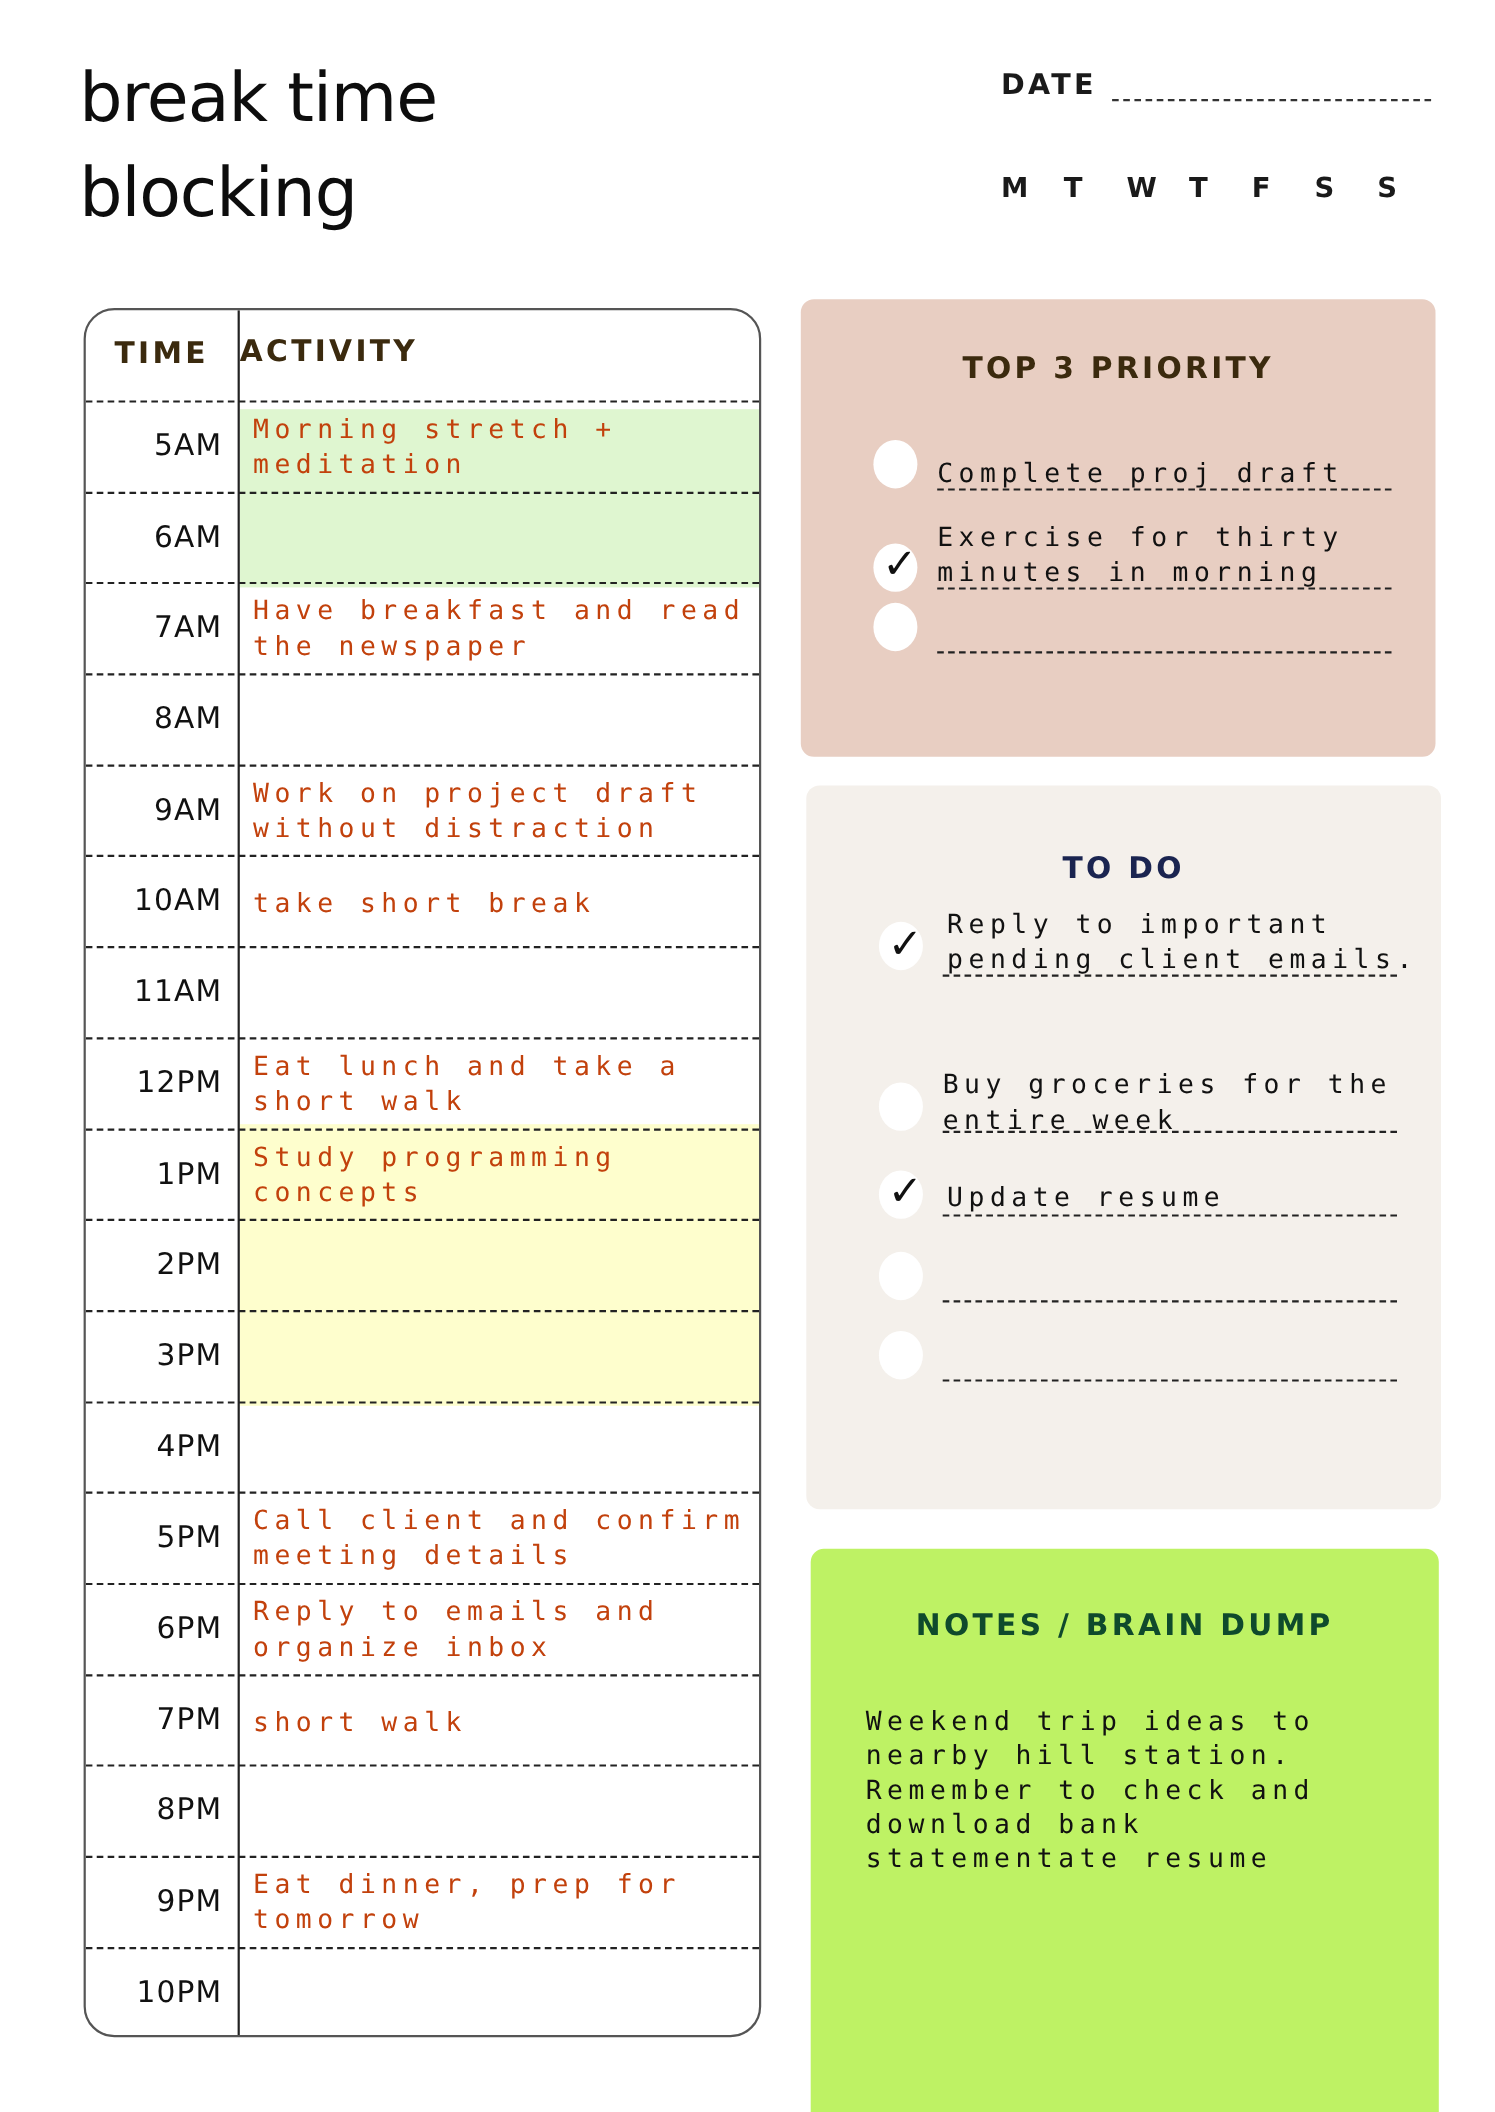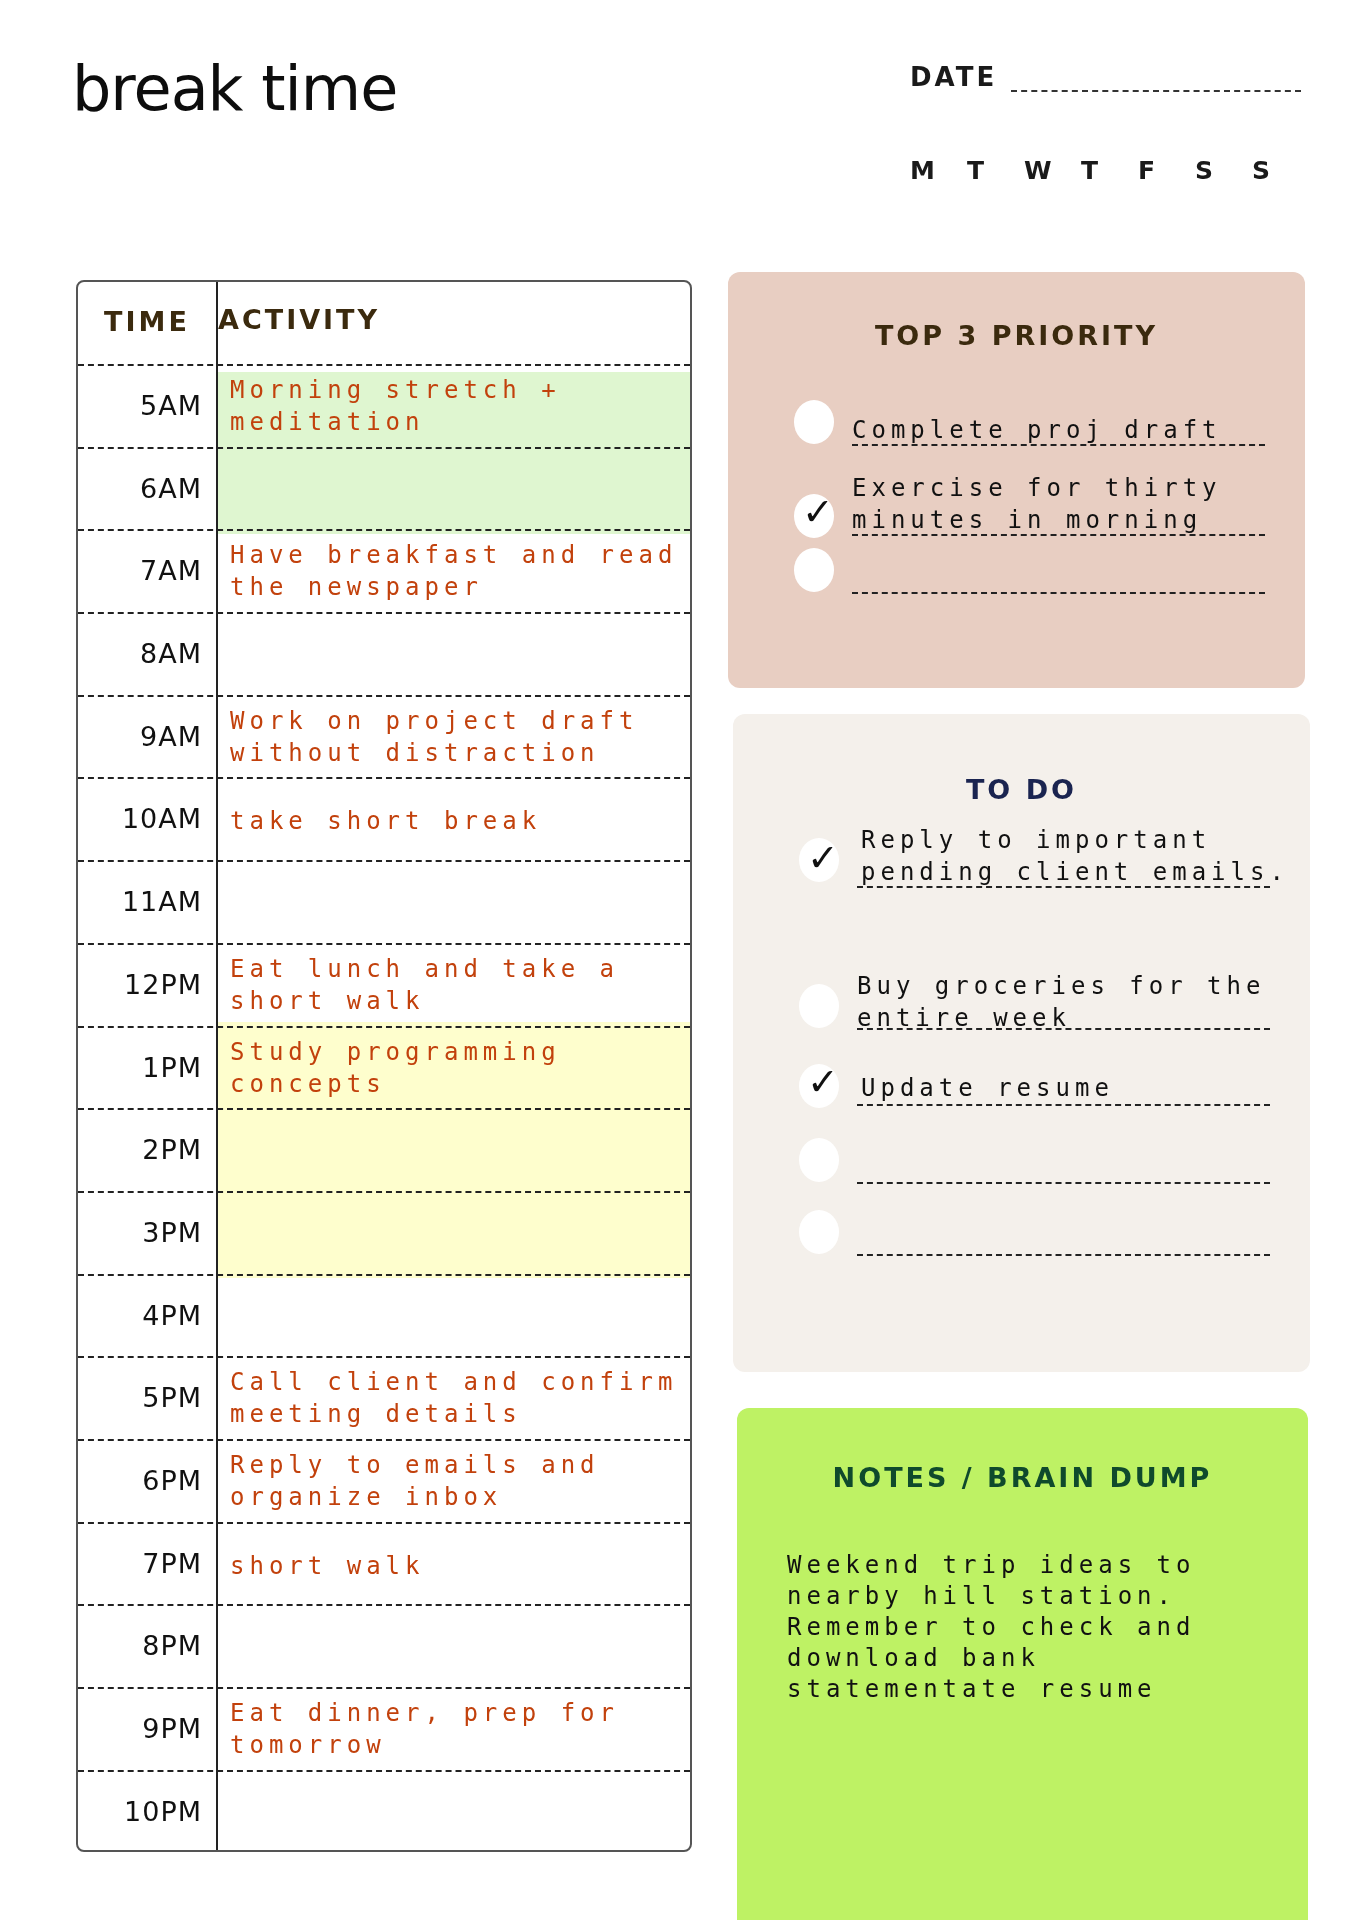--- a/index.html
+++ b/index.html
@@ -8,21 +8,21 @@
   .title { position:absolute; left:72px; top:46px; font-size:62px; line-height:86px;
            font-family:"DejaVu Sans", sans-serif; font-weight:400; letter-spacing:-1px; color:#0d0d0d; }
   .date-row { position:absolute; left:910px; top:62px; font-size:26px; letter-spacing:3px;
               font-family:"DejaVu Sans", sans-serif; font-weight:bold; color:#1a1a1a; display:flex; align-items:flex-end; }
   .date-line { display:inline-block; width:290px; border-bottom:2px dashed #333; margin-left:14px; height:26px; }
   .days { position:absolute; left:910px; top:156px; display:flex; gap:0; font-size:25px; font-weight:bold; color:#1a1a1a; }
   .days span { width:57px; text-align:left; }
 
   
   .table { position:absolute; left:76px; top:280px; width:612px; height:1568px;
-           border:2px solid #555; border-radius:8px; overflow:hidden; background:#fff; }
+           border:2px solid #555; border-radius:28px; overflow:hidden; background:#fff; }
   .col-divider { position:absolute; left:138px; top:0; bottom:0; width:2px; background:#222; }
   .thead { position:absolute; left:0; top:0; width:100%; height:82px; }
   .th-time { position:absolute; left:0; width:138px; top:24px; text-align:center; font-size:27px;
              font-weight:bold; letter-spacing:3px; color:#3b2a0e; }
   .th-act { position:absolute; left:140px; right:0; top:22px; font-size:27px;
             font-weight:bold; letter-spacing:3px; color:#3b2a0e; }
   .rows { position:absolute; left:0; top:82px; width:100%; }
   .row { position:relative; height:82.7px; border-top:2px dashed #222; box-sizing:border-box; }
   .row .time { position:absolute; left:0; width:124px; text-align:right; top:24px; font-size:27px;
                letter-spacing:1px; color:#111; }
@@ -52,20 +52,21 @@
   .uline { position:absolute; left:58px; right:0; border-bottom:2px dashed #222; }
 
   .notes-text { position:absolute; left:50px; right:40px; top:142px; font-family:"DejaVu Sans Mono", monospace;
                 font-size:24px; letter-spacing:5px; line-height:31px; color:#111; white-space:pre-line; }
 </style>
 </head>
 <body>
 
 <div class="title">
   <div>break time</div>
+  <div>blocking</div>
 </div>
 
 <div class="date-row">
   <span>DATE</span>
   <span class="date-line"></span>
 </div>
 
 <div class="days">
   <span>M</span>
   <span>T</span>

